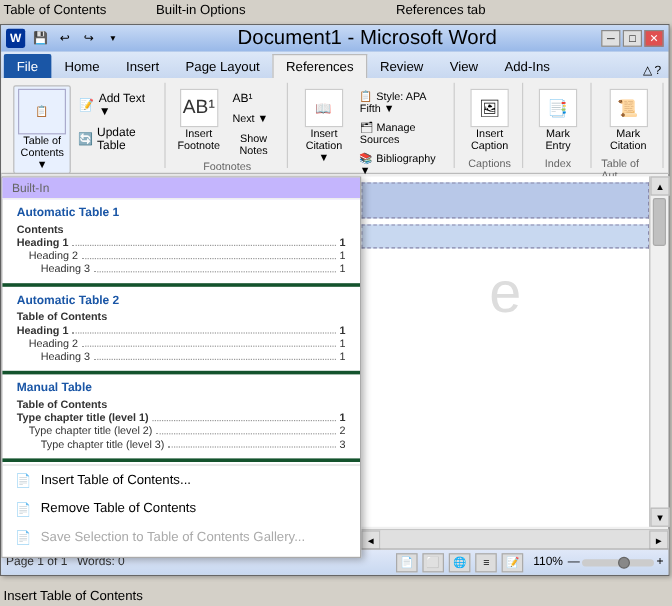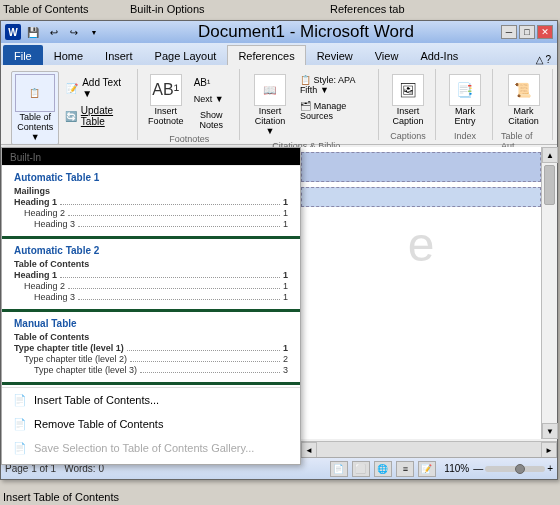--- a/index.html
+++ b/index.html
@@ -154,21 +154,21 @@
       background: white;
       border: 1px solid #aaa;
       box-shadow: 2px 2px 6px rgba(0,0,0,0.3);
       z-index: 100;
       padding-bottom: 4px;
     }
     .dropdown-section-header {
       font-size: 10px;
       color: #666;
       padding: 4px 8px 2px;
-      background: #000000;
+      background: #c4b5fd;
       border-bottom: 1px solid #eee;
     }
     .toc-preview {
       padding: 6px 12px;
       border-bottom: 3px solid #14532d;
       cursor: pointer;
     }
     .toc-preview-title {
       font-size: 10px;
       font-weight: bold;
@@ -380,21 +380,21 @@
           </div>
           <span style="font-size:9px;text-align:center;">Table of<br>Contents ▼</span>
         </div>
         <div style="display:flex;flex-direction:column;gap:2px;padding-top:4px;">
           <div class="ribbon-btn-small">
             <span class="ribbon-small-icon">📝</span>
             <span style="font-size:10px;">Add Text ▼</span>
           </div>
           <div class="ribbon-btn-small">
             <span class="ribbon-small-icon">🔄</span>
-            <span style="font-size:10px;text-decoration:underline;">Update Table</span>
+            <span style="font-size:10px;">Update Table</span>
           </div>
         </div>
       </div>
       <div class="ribbon-group-label"></div>
     </div>
 
     <div class="ribbon-group">
       <div style="display:flex;gap:4px;">
         <div class="ribbon-btn-large">
           <div style="width:32px;height:32px;background:#fff;border:1px solid #ccc;display:flex;align-items:center;justify-content:center;color:#333;font-size:16px;">
@@ -425,20 +425,23 @@
           </div>
           <span style="font-size:9px;text-align:center;">Insert<br>Citation ▼</span>
         </div>
         <div style="display:flex;flex-direction:column;gap:2px;padding-top:2px;">
           <div class="ribbon-btn-small">
             <span style="font-size:9px;">📋 Style: APA Fifth ▼</span>
           </div>
           <div class="ribbon-btn-small">
             <span style="font-size:9px;">🗂 Manage Sources</span>
           </div>
+          <div class="ribbon-btn-small">
+            <span style="font-size:9px;">📚 Bibliography ▼</span>
+          </div>
         </div>
       </div>
       <div class="ribbon-group-label">Citations &amp; Biblio...</div>
     </div>
 
     <div class="ribbon-group">
       <div class="ribbon-btn-large">
         <div style="width:32px;height:32px;background:#fff;border:1px solid #ccc;display:flex;align-items:center;justify-content:center;font-size:14px;">🖼</div>
         <span style="font-size:9px;text-align:center;">Insert<br>Caption</span>
       </div>
@@ -469,21 +472,21 @@
       <line x1="0" y1="0" x2="100%" y2="0" stroke="#ccc"></line>
     </svg>
   </div>
 
   <div class="dropdown-menu">
     <div class="dropdown-section-header">Built-In</div>
 
     <div class="toc-preview">
       <div class="toc-preview-title">Automatic Table 1</div>
       <div class="toc-preview-item h1">
-        <span class="label">Mailings</span>
+        <span class="label">Contents</span>
       </div>
       <div class="toc-preview-item h1">
         <span class="label">Heading 1</span>
           <span class="dots"></span>
           <span class="pg">1</span>
       </div>
       <div class="toc-preview-item h2">
         <span class="label">Heading 2</span>
           <span class="dots"></span>
           <span class="pg">1</span>

